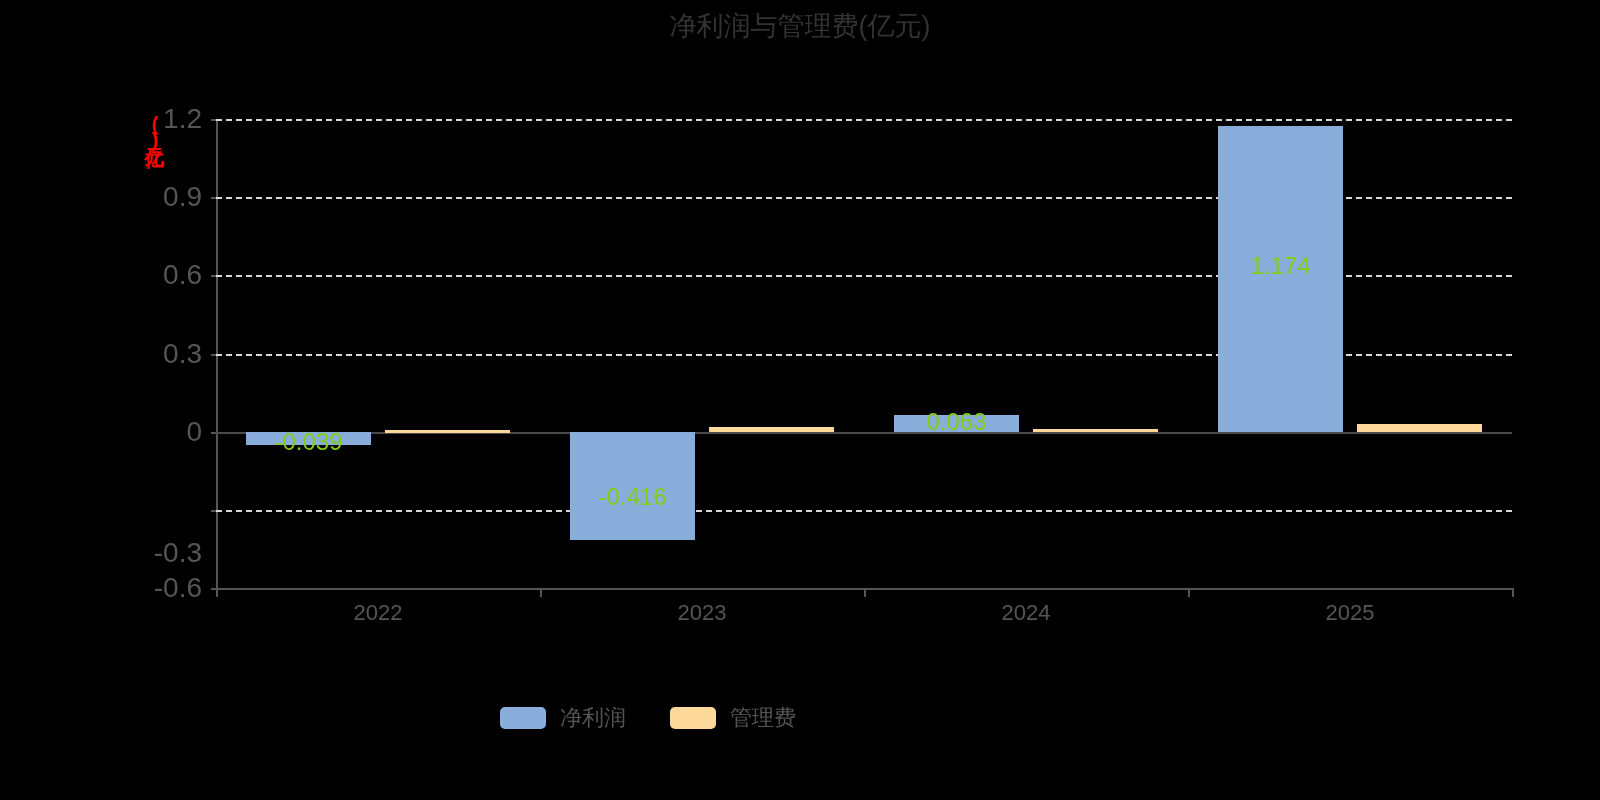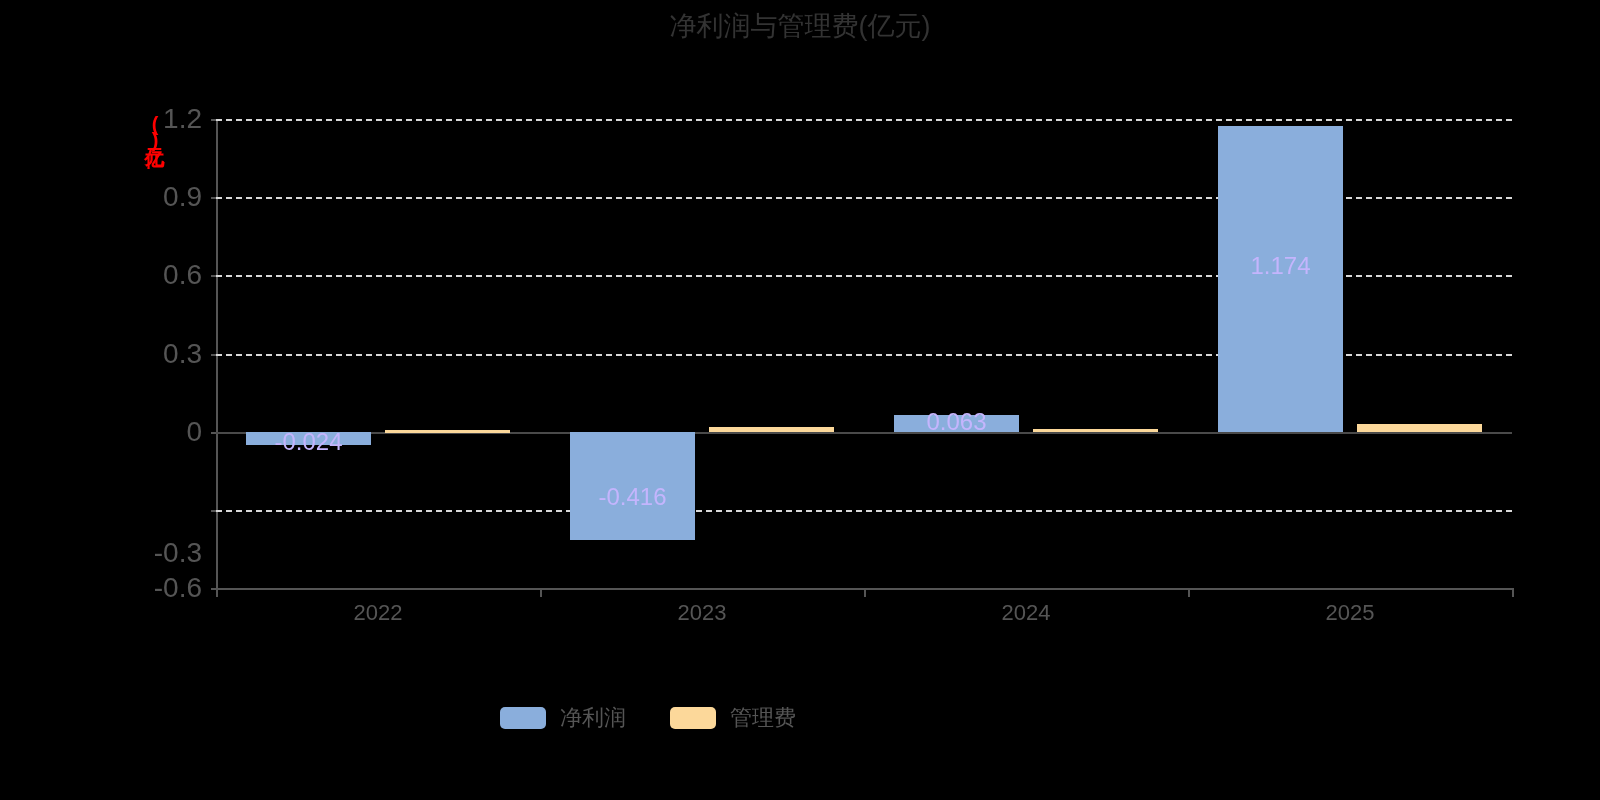--- a/index.html
+++ b/index.html
@@ -127,21 +127,21 @@
   .bar {
     position: absolute;
     box-sizing: border-box;
   }
   .bar.net { background: #8aaedc; }
   .bar.admin { background: #fcd89a; }
 
   .bar-label {
     position: absolute;
     font-size: 24px;
-    color: #c4b5fd;
+    color: #84cc16;
     white-space: nowrap;
     transform: translate(-50%, -50%);
   }
 
   
   .legend {
     position: absolute;
     left: 0;
     top: 703px;
     width: 1296px;
@@ -214,21 +214,21 @@
   <div class="plot" id="plot">
 
   <div class="gridline" style="top: 0px;"></div>
       <div class="gridline" style="top: 78.1667px;"></div>
       <div class="gridline" style="top: 156.333px;"></div>
       <div class="gridline" style="top: 234.5px;"></div>
       <div class="gridline zero" style="top: 312.667px;"></div>
       <div class="gridline" style="top: 390.833px;"></div>
       <div class="gridline" style="top: 469px;"></div>
       <div class="bar net" style="left: 30px; top: 312.667px; width: 125px; height: 13.5489px;"></div>
-      <div class="bar-label" style="left: 92.5px; top: 322.667px;">-0.024</div>
+      <div class="bar-label" style="left: 92.5px; top: 322.667px;">-0.039</div>
       <div class="bar admin" style="left: 169px; top: 310.582px; width: 125px; height: 3px;"></div>
       <div class="bar net" style="left: 354px; top: 312.667px; width: 125px; height: 108.391px;"></div>
       <div class="bar-label" style="left: 416.5px; top: 378px;">-0.416</div>
       <div class="bar admin" style="left: 493px; top: 307.977px; width: 125px; height: 4.69px;"></div>
       <div class="bar net" style="left: 678px; top: 296.252px; width: 125px; height: 16.415px;"></div>
       <div class="bar-label" style="left: 740.5px; top: 302.667px;">0.063</div>
       <div class="bar admin" style="left: 817px; top: 310.322px; width: 125px; height: 3px;"></div>
       <div class="bar net" style="left: 1002px; top: 6.77444px; width: 125px; height: 305.892px;"></div>
       <div class="bar-label" style="left: 1064.5px; top: 147.485px;">1.174</div>
       <div class="bar admin" style="left: 1141px; top: 305.371px; width: 125px; height: 7.29556px;"></div>

